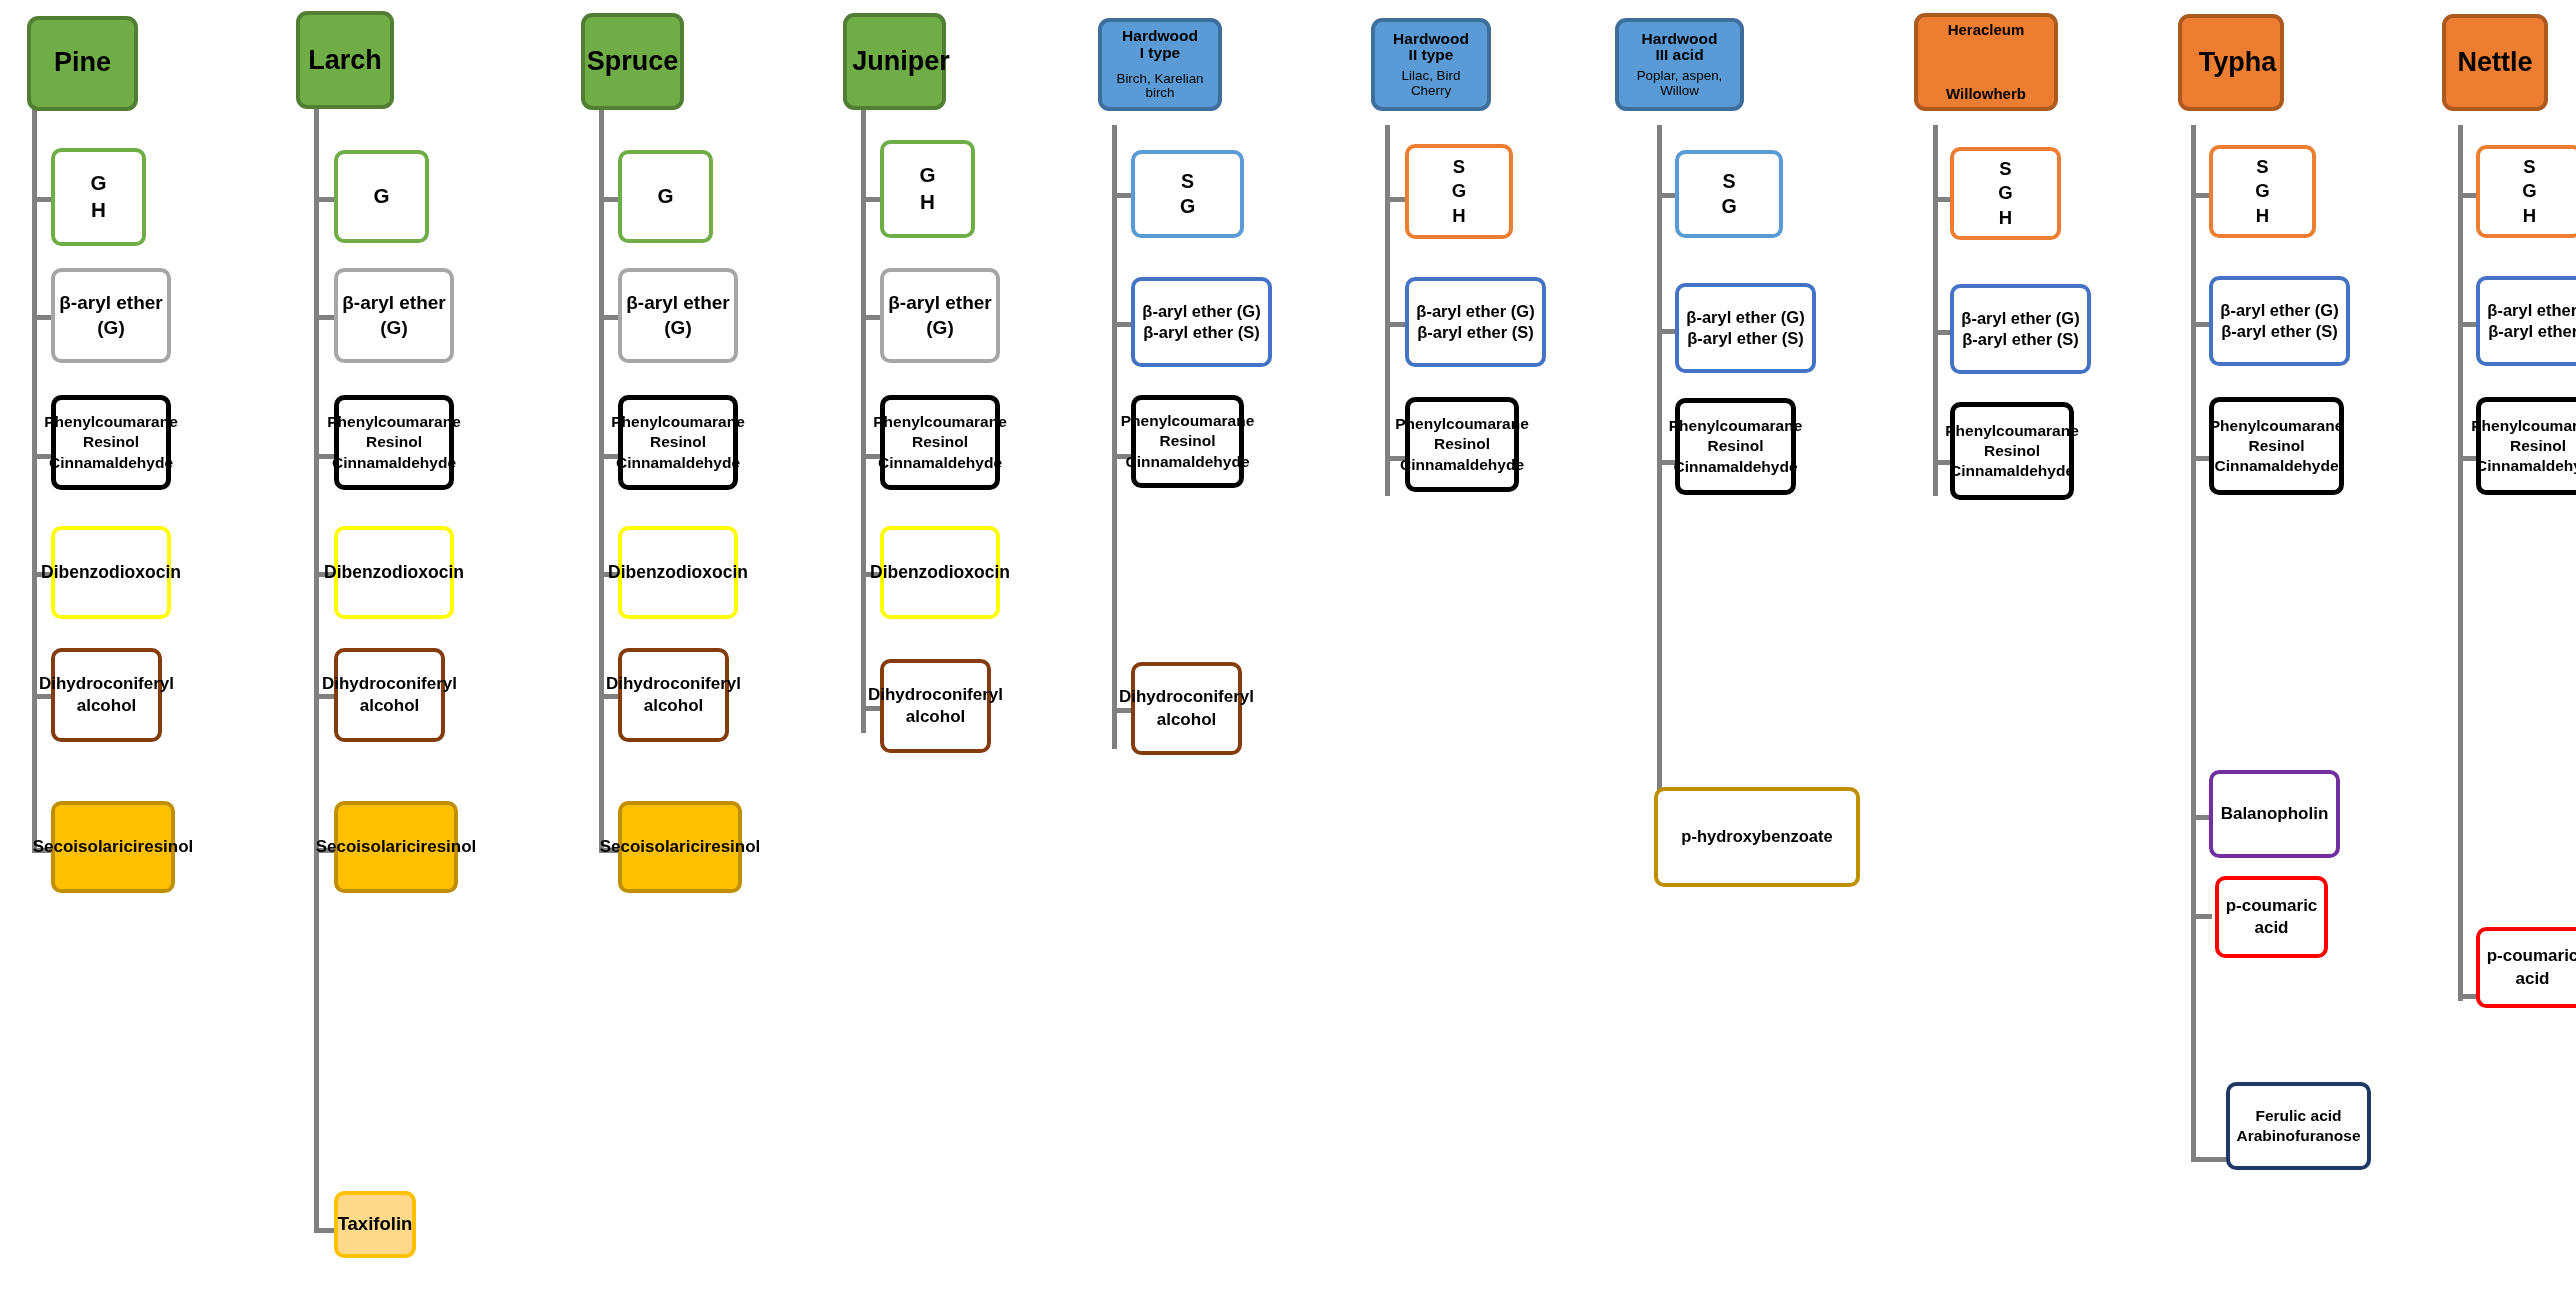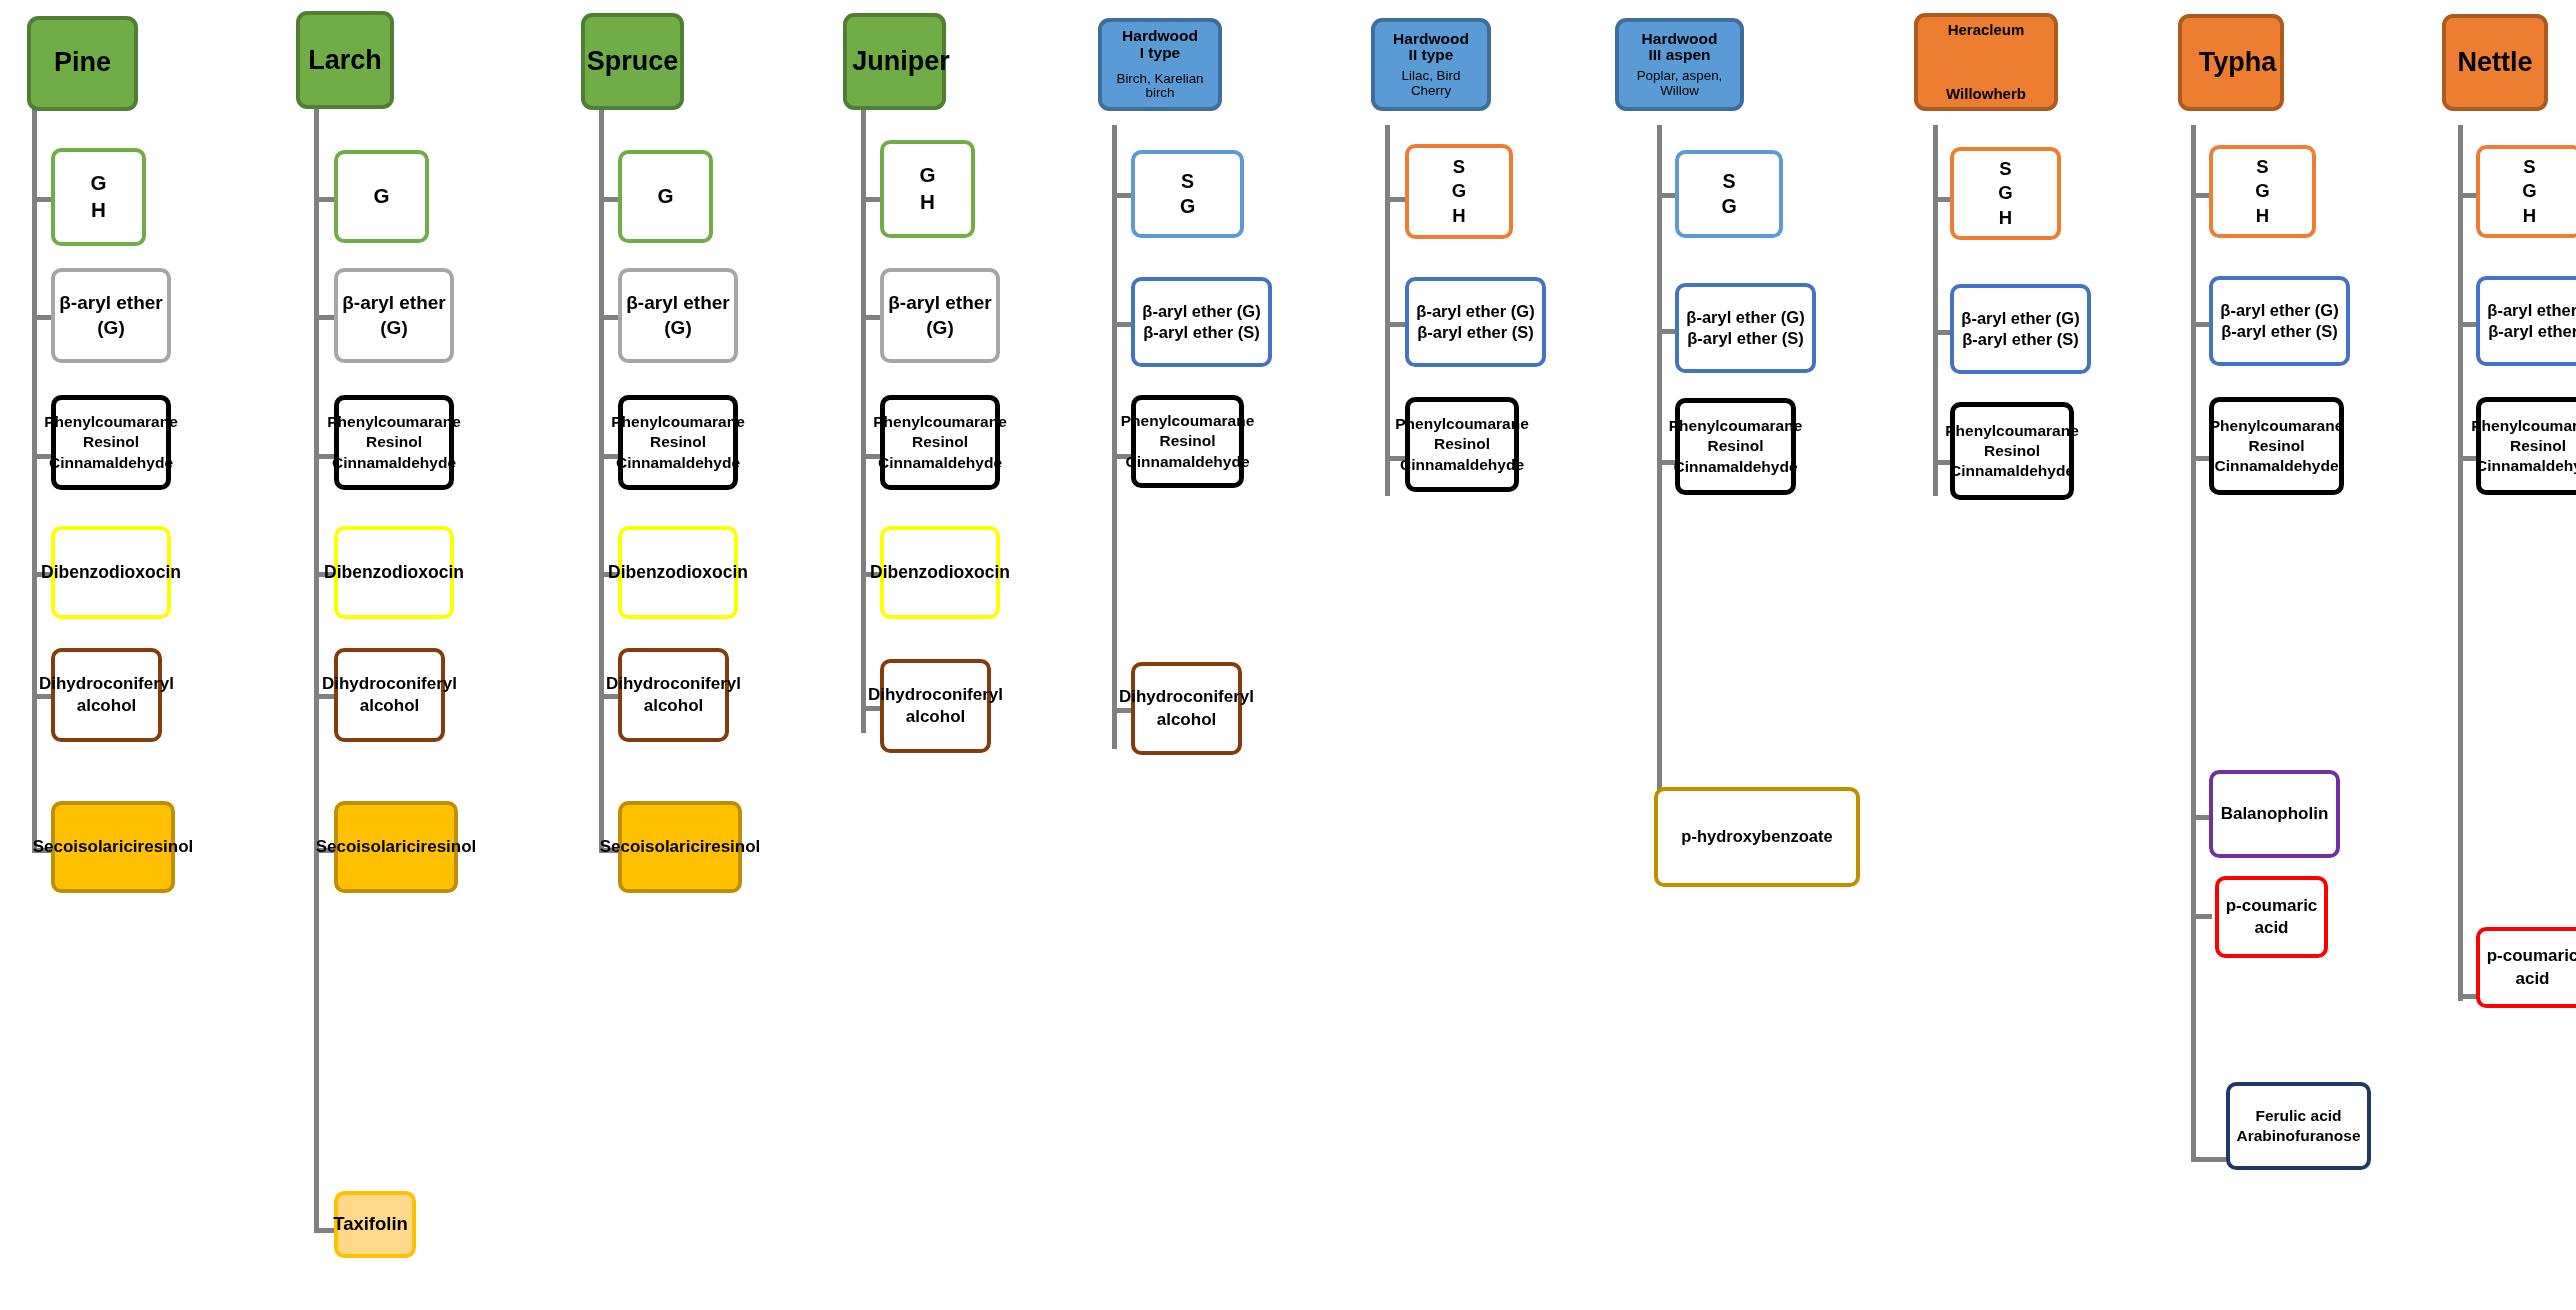--- a/index.html
+++ b/index.html
@@ -58,21 +58,21 @@
   .b-ltblue{border:4.6px solid #5b9bd5;}
   .b-blue  {border:4.6px solid #4472c4;}
   .b-orange{border:4.6px solid #ed7d31;}
   .b-purple{border:4.6px solid #7030a0;}
   .b-red   {border:4.6px solid #ff0000;}
   .b-navy  {border:4.6px solid #1f3864;}
   .b-gold  {border:4.6px solid #bf8f00;align-items:center;}
 
   
   .f-gold{background:#ffc000;border:4.6px solid #bf8f00;}
-  .f-ltgold{background:#ffd98a;border:4.6px solid #ffc000;align-items:flex-end;}
+  .f-ltgold{background:#ffd98a;border:4.6px solid #ffc000;}
 
   
   .vline{position:absolute;background:#808080;width:4.6px;}
   .hline{position:absolute;background:#808080;height:4.6px;}
 </style>
 </head>
 <body>
 
 <div id="stage">
 
@@ -309,21 +309,21 @@
 
 <div class="col">
   <div class="vline" style="left:1657px;top:125px;height:721px;"></div>
   <div class="hline" style="left:1657px;top:193px;width:20.6px;"></div>
   <div class="hline" style="left:1657px;top:329px;width:20.6px;"></div>
   <div class="hline" style="left:1657px;top:460px;width:20.6px;"></div>
   <div class="hline" style="left:1657px;top:841px;width:20.6px;"></div>
 
   <div class="hdr blue" style="left:1615px;top:18px;width:129px;height:93px;font-size:15.5px;">
     <span class="h-main">Hardwood</span>
-    <span class="h-main">III aspen</span>
+    <span class="h-main">III acid</span>
     <span class="h-sub" style="margin-top:5.2px;font-size:13.4px;">Poplar, aspen, Willow</span>
   </div>
 
   <div class="node b-ltblue" style="left:1675px;top:150px;width:108px;height:88px;font-size:19.6px;">
     <span class="ln">S</span>
     <span class="ln">G</span>
   </div>
 
   <div class="node b-blue" style="left:1675px;top:283px;width:141px;height:90px;font-size:16.5px;">
     <span class="ln">β-aryl ether (G)</span>

